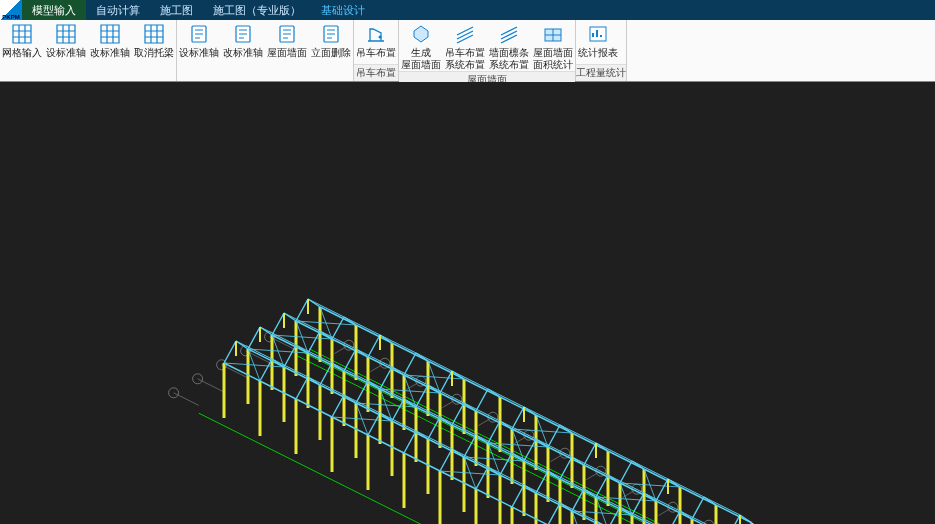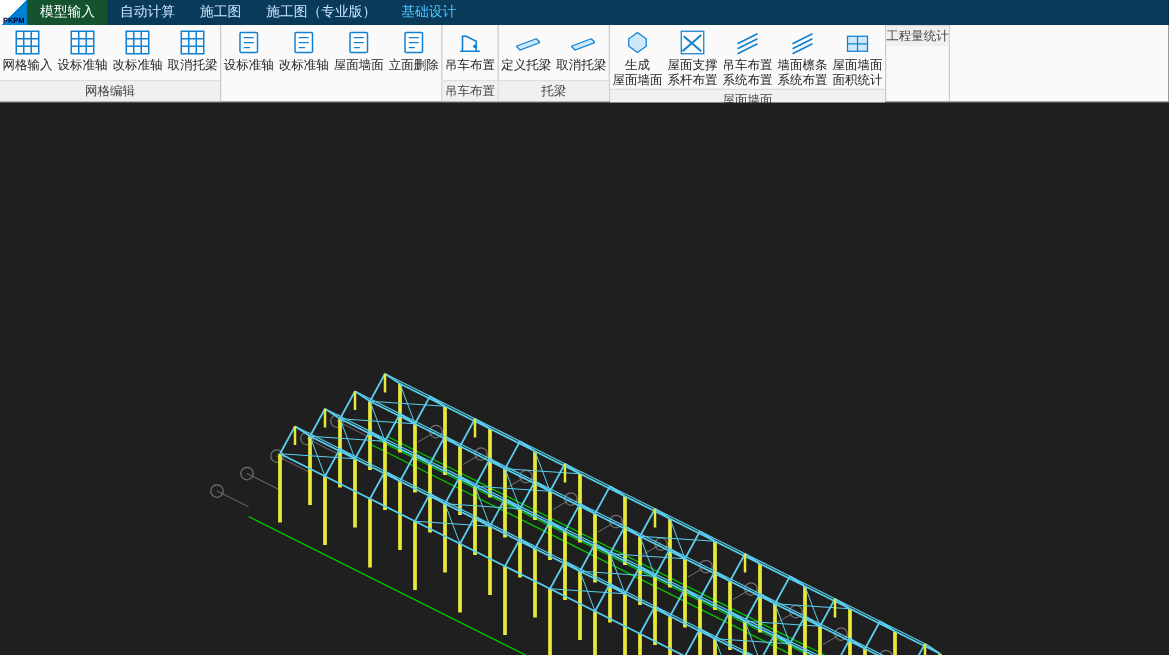--- a/index.html
+++ b/index.html
@@ -128,21 +128,20 @@
         </div>
         <div class="ribbon-btn">
           <div class="ico">
             <svg width="22" height="22" viewBox="0 0 22 22">
               <path d="M2 2h18v18H2z M2 8h18 M2 14h18 M8 2v18 M14 2v18" stroke="#1080d0" fill="none" stroke-width="1.2"></path>
             </svg>
           </div>
           <div class="lbl">取消托梁</div>
         </div>
       </div>
-      <div class="group-label">网格编辑</div>
     </div>
     <div class="ribbon-group">
       <div class="ribbon-row">
         <div class="ribbon-btn">
           <div class="ico">
             <svg width="22" height="22" viewBox="0 0 22 22">
               <rect x="4" y="3" width="14" height="16" rx="1" fill="#fff" stroke="#1080d0" stroke-width="1.2"></rect>
               <path d="M7 7h8M7 11h8M7 15h5" stroke="#1080d0"></path>
             </svg>
           </div>
@@ -189,56 +188,25 @@
           <div class="lbl">吊车布置</div>
         </div>
       </div>
       <div class="group-label">吊车布置</div>
     </div>
     <div class="ribbon-group">
       <div class="ribbon-row">
         <div class="ribbon-btn">
           <div class="ico">
             <svg width="22" height="22" viewBox="0 0 22 22">
-              <path d="M3 14l16-6 M3 14l3 3 16-6-3-3" stroke="#1080d0" fill="#cde8fa" stroke-width="1"></path>
-            </svg>
-          </div>
-          <div class="lbl">定义托梁</div>
-        </div>
-        <div class="ribbon-btn">
-          <div class="ico">
-            <svg width="22" height="22" viewBox="0 0 22 22">
-              <path d="M3 14l16-6 M3 14l3 3 16-6-3-3" stroke="#1080d0" fill="#cde8fa" stroke-width="1"></path>
-            </svg>
-          </div>
-          <div class="lbl">取消托梁</div>
-        </div>
-      </div>
-      <div class="group-label">托梁</div>
-    </div>
-    <div class="ribbon-group">
-      <div class="ribbon-row">
-        <div class="ribbon-btn">
-          <div class="ico">
-            <svg width="22" height="22" viewBox="0 0 22 22">
               <path d="M11 3l7 5v6l-7 5-7-5V8z" fill="#cde8fa" stroke="#1080d0"></path>
             </svg>
           </div>
           <div class="lbl">生成</div>
           <div class="lbl2">屋面墙面</div>
-        </div>
-        <div class="ribbon-btn">
-          <div class="ico">
-            <svg width="22" height="22" viewBox="0 0 22 22">
-              <path d="M3 18L18 5 M4 6l14 12" stroke="#1080d0" stroke-width="1.5"></path>
-              <rect x="2" y="2" width="18" height="18" fill="none" stroke="#1080d0"></rect>
-            </svg>
-          </div>
-          <div class="lbl">屋面支撑</div>
-          <div class="lbl2">系杆布置</div>
         </div>
         <div class="ribbon-btn">
           <div class="ico">
             <svg width="22" height="22" viewBox="0 0 22 22">
               <path d="M3 16l16-8 M3 12l16-8 M3 20l16-8" stroke="#1080d0" stroke-width="1.3"></path>
             </svg>
           </div>
           <div class="lbl">吊车布置</div>
           <div class="lbl2">系统布置</div>
         </div>
@@ -258,20 +226,31 @@
               <path d="M3 12h16M11 6v12" stroke="#1080d0"></path>
             </svg>
           </div>
           <div class="lbl">屋面墙面</div>
           <div class="lbl2">面积统计</div>
         </div>
       </div>
       <div class="group-label">屋面墙面</div>
     </div>
     <div class="ribbon-group">
+      <div class="ribbon-row">
+        <div class="ribbon-btn">
+          <div class="ico">
+            <svg width="22" height="22" viewBox="0 0 22 22">
+              <rect x="3" y="4" width="16" height="14" fill="#fff" stroke="#1080d0"></rect>
+              <path d="M6 14v-4M10 14v-7M14 14v-2" stroke="#1080d0" stroke-width="2"></path>
+            </svg>
+          </div>
+          <div class="lbl">统计报表</div>
+        </div>
+      </div>
       <div class="group-label">工程量统计</div>
     </div>
   </div>
 
 <div class="viewport">
 <svg viewBox="0 0 935 442" xmlns="http://www.w3.org/2000/svg">
   <g id="scene">
         <line x1="309.2" y1="266.8" x2="777.2" y2="500.8" stroke="#00c800" stroke-width="1"></line>
         <line x1="303.2" y1="270.3" x2="771.2" y2="504.3" stroke="#00c800" stroke-width="1"></line>
         <line x1="297.2" y1="273.8" x2="765.2" y2="507.8" stroke="#00c800" stroke-width="1"></line>

